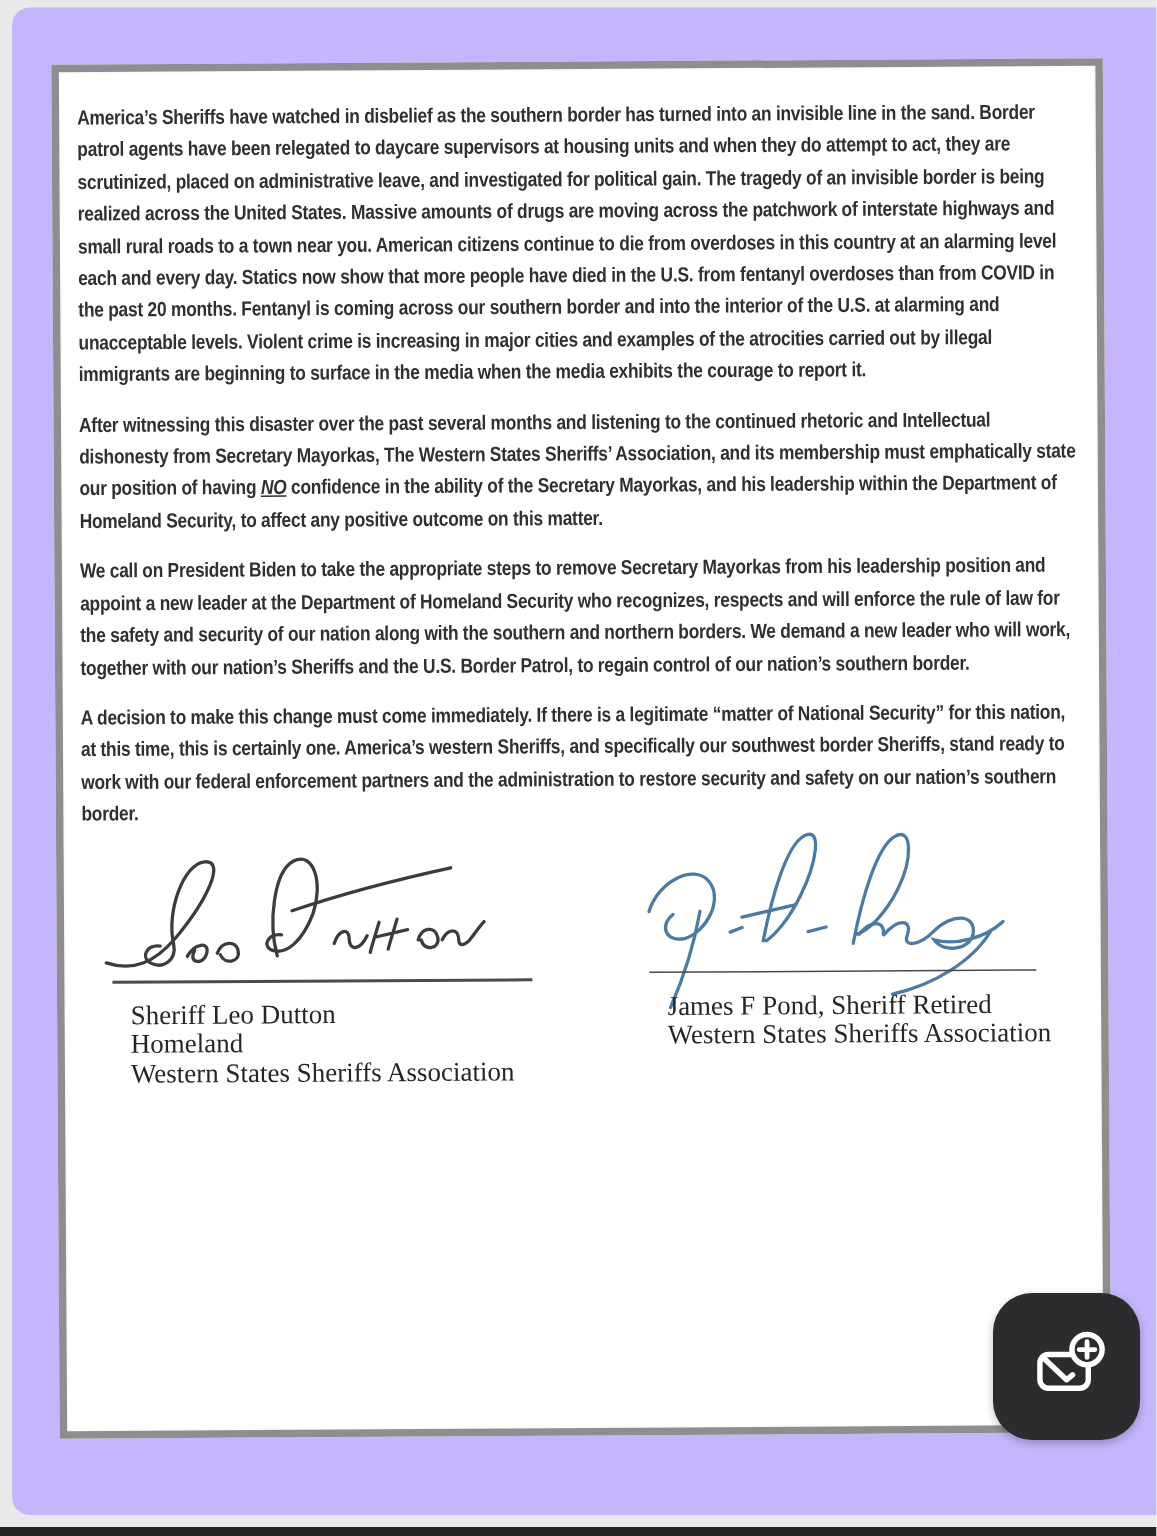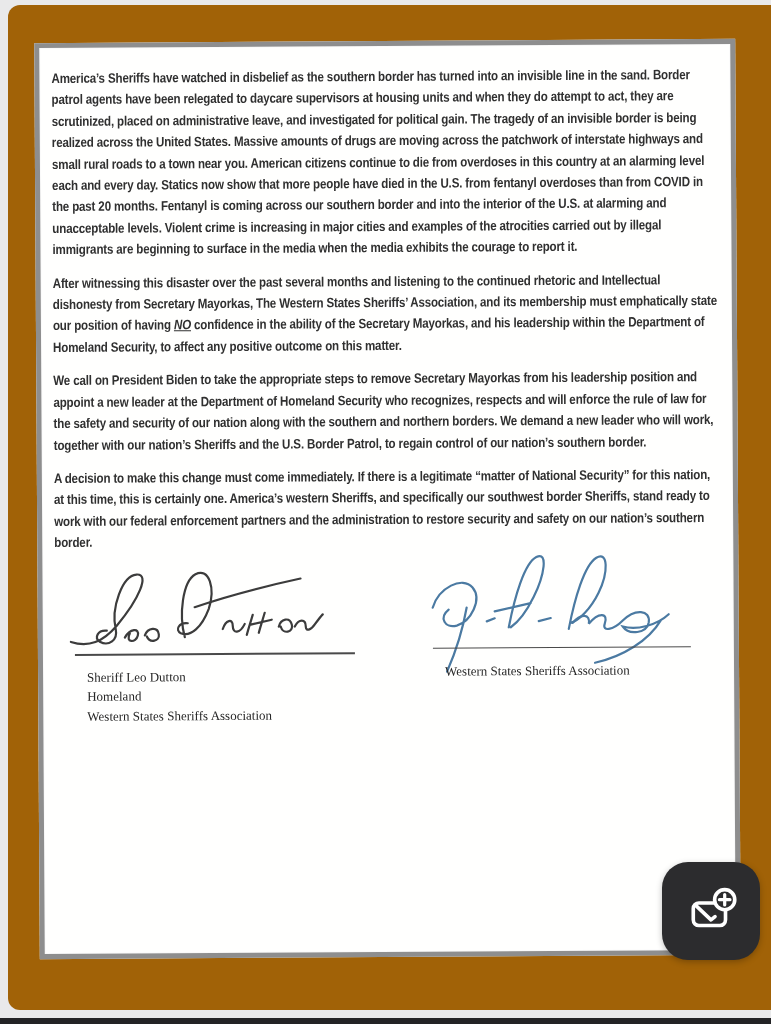--- a/index.html
+++ b/index.html
@@ -3,42 +3,42 @@
 <meta charset="utf-8">
 <style>
   html,body{margin:0;padding:0;}
   body{
     width:771px;height:1024px;position:relative;overflow:hidden;
     background:#e9e9ea;
     font-family:"Liberation Sans",sans-serif;
   }
   .paper{
     position:absolute;left:8px;top:5px;width:763px;height:1005px;
-    background:#a16207;border-radius:12px 0 0 12px;
+    background:#c4b5fd;border-radius:12px 0 0 12px;
   }
   .frame{
     position:absolute;left:29px;top:36px;width:691px;height:906px;
     border:5px solid #8e8e8e;background:#fffffe;
     transform:rotate(-0.35deg);transform-origin:50% 50%;
     box-shadow:inset 0 0 0 1px #fafafa;
   }
   .content{position:absolute;left:12px;top:20px;right:10px;}
   .paragraphs{
     width:780px;transform:scaleX(0.8526);transform-origin:left top;
     color:#303030;font-weight:700;font-size:13.6px;line-height:21.4px;
     letter-spacing:-0.2px;
   }
   .paragraphs p{margin:0 0 12px 0;}
   .emph{font-style:italic;text-decoration:underline;}
   .sig-area{position:relative;height:230px;margin-top:14px;}
   .sig-svg{position:absolute;}
   .sig-line{position:absolute;border-top:2px solid #4a4a4a;height:0;}
   .sig-block{
     position:absolute;font-family:"Liberation Serif",serif;
-    font-size:13px;line-height:19.5px;color:#262626;white-space:nowrap;
+    font-size:18px;line-height:19.5px;color:#262626;white-space:nowrap;
   }
   .fab{
     position:absolute;left:662px;top:862px;width:98px;height:98px;
     background:#2c2c2e;border-radius:26px;z-index:10;
     display:flex;align-items:center;justify-content:center;
     box-shadow:0 2px 6px rgba(0,0,0,0.25);cursor:pointer;
   }
   .bottom-bar{
     position:absolute;left:0;bottom:0;width:771px;height:6px;
     background:#232325;z-index:11;
@@ -76,20 +76,21 @@
 
         <svg class="sig-svg" style="left:368px;top:-16px;" width="280" height="132" viewBox="0 0 280 132" fill="none" stroke="#4b7aa2" stroke-width="2.2" stroke-linecap="round">
           <path d="M10,58 C16,38 40,26 50,38 C60,50 48,72 34,76 C22,79 16,68 26,60 M44,58 C40,80 32,104 24,122"></path>
           <path d="M64,72 l8,-3"></path>
           <path d="M86,78 C92,48 102,14 114,8 C126,2 122,26 111,48 C103,64 94,74 88,78 M72,62 L108,54 M116,72 l12,-3"></path>
           <path d="M146,80 C152,50 162,16 174,9 C186,2 186,24 176,44 C168,60 156,72 148,74"></path>
           <path d="M150,74 c8,-10 18,-9 16,1 c10,-12 20,-11 16,0 c-3,8 8,7 18,-3 c12,-12 28,-11 26,2 c-2,11 -20,13 -26,4 c14,4 34,-1 46,-12 M238,72 C226,92 200,108 172,114"></path>
         </svg>
         <div class="sig-line" style="left:378px;top:82px;width:258px;border-top-width:1.5px;"></div>
         <div class="sig-block" style="left:390px;top:96px;">
+          <div>James F Pond, Sheriff Retired</div>
           <div>Western States Sheriffs Association</div>
         </div>
 
       </div>
     </div>
   </div>
 </div>
 
 <div class="fab">
   <svg width="60" height="58" viewBox="0 0 72 72">

